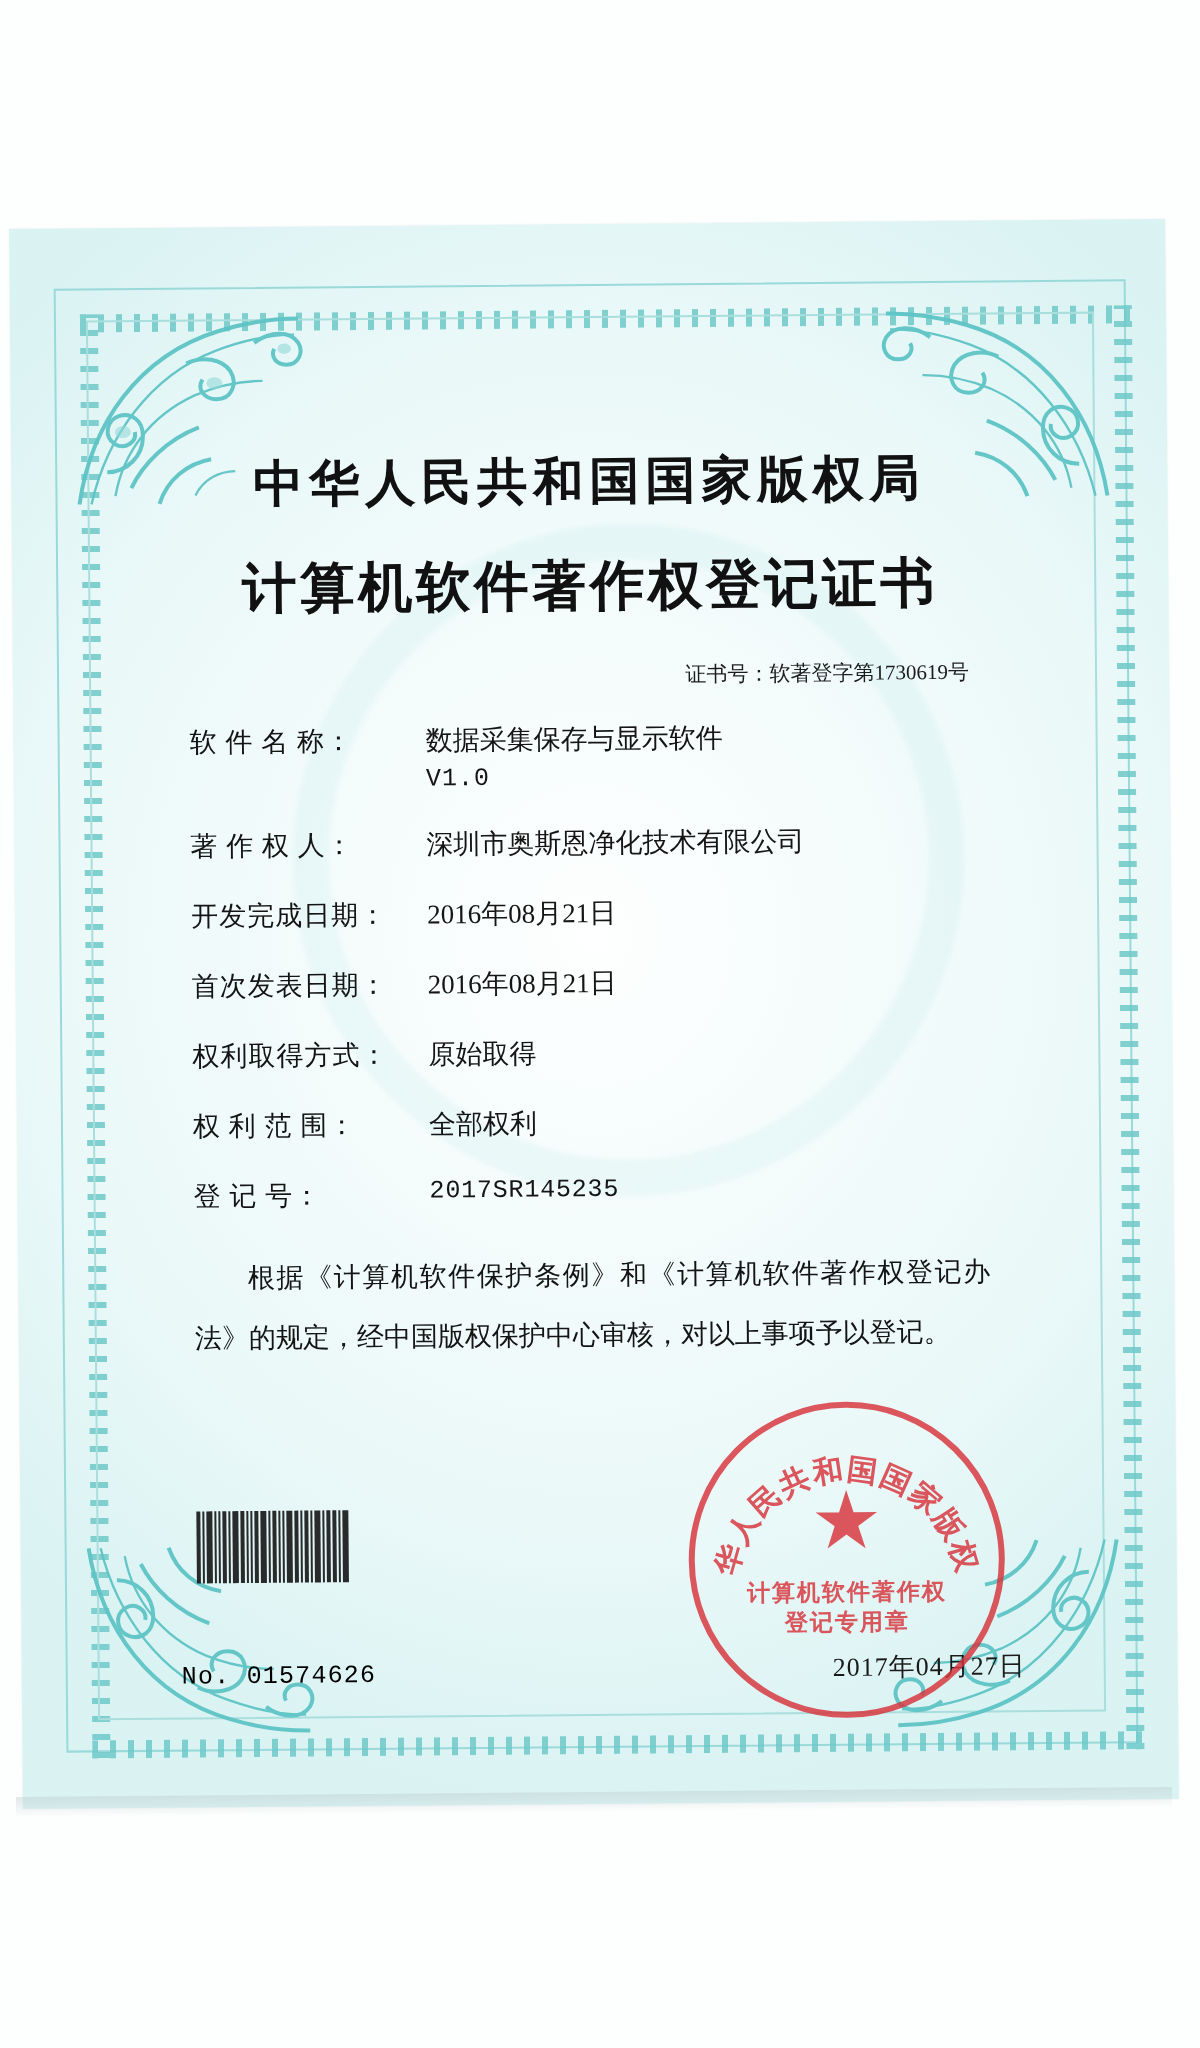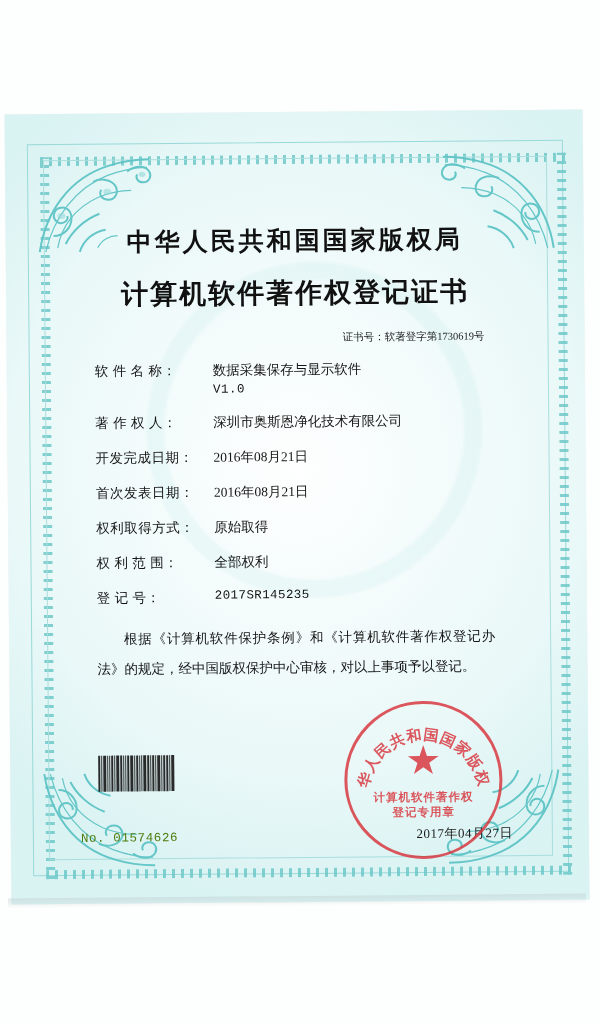--- a/index.html
+++ b/index.html
@@ -175,24 +175,24 @@
     height: 36px;
     display: flex;
     align-items: stretch;
     gap: 1px;
     opacity: .92;
   }
   .barcode i { display: block; background: #1a1a1a; }
 
   .serial {
     position: absolute;
-    left: 70px;
+    left: 80px;
     bottom: 58px;
     font-size: 12.5px;
-    color: #4d7c0f;
+    color: #000000;
     font-family: "Liberation Mono", monospace;
     letter-spacing: 0.6px;
   }
   .issue-date {
     position: absolute;
     right: 76px;
     bottom: 58px;
     font-size: 13px;
     color: #1a1a1a;
     letter-spacing: 0.5px;

